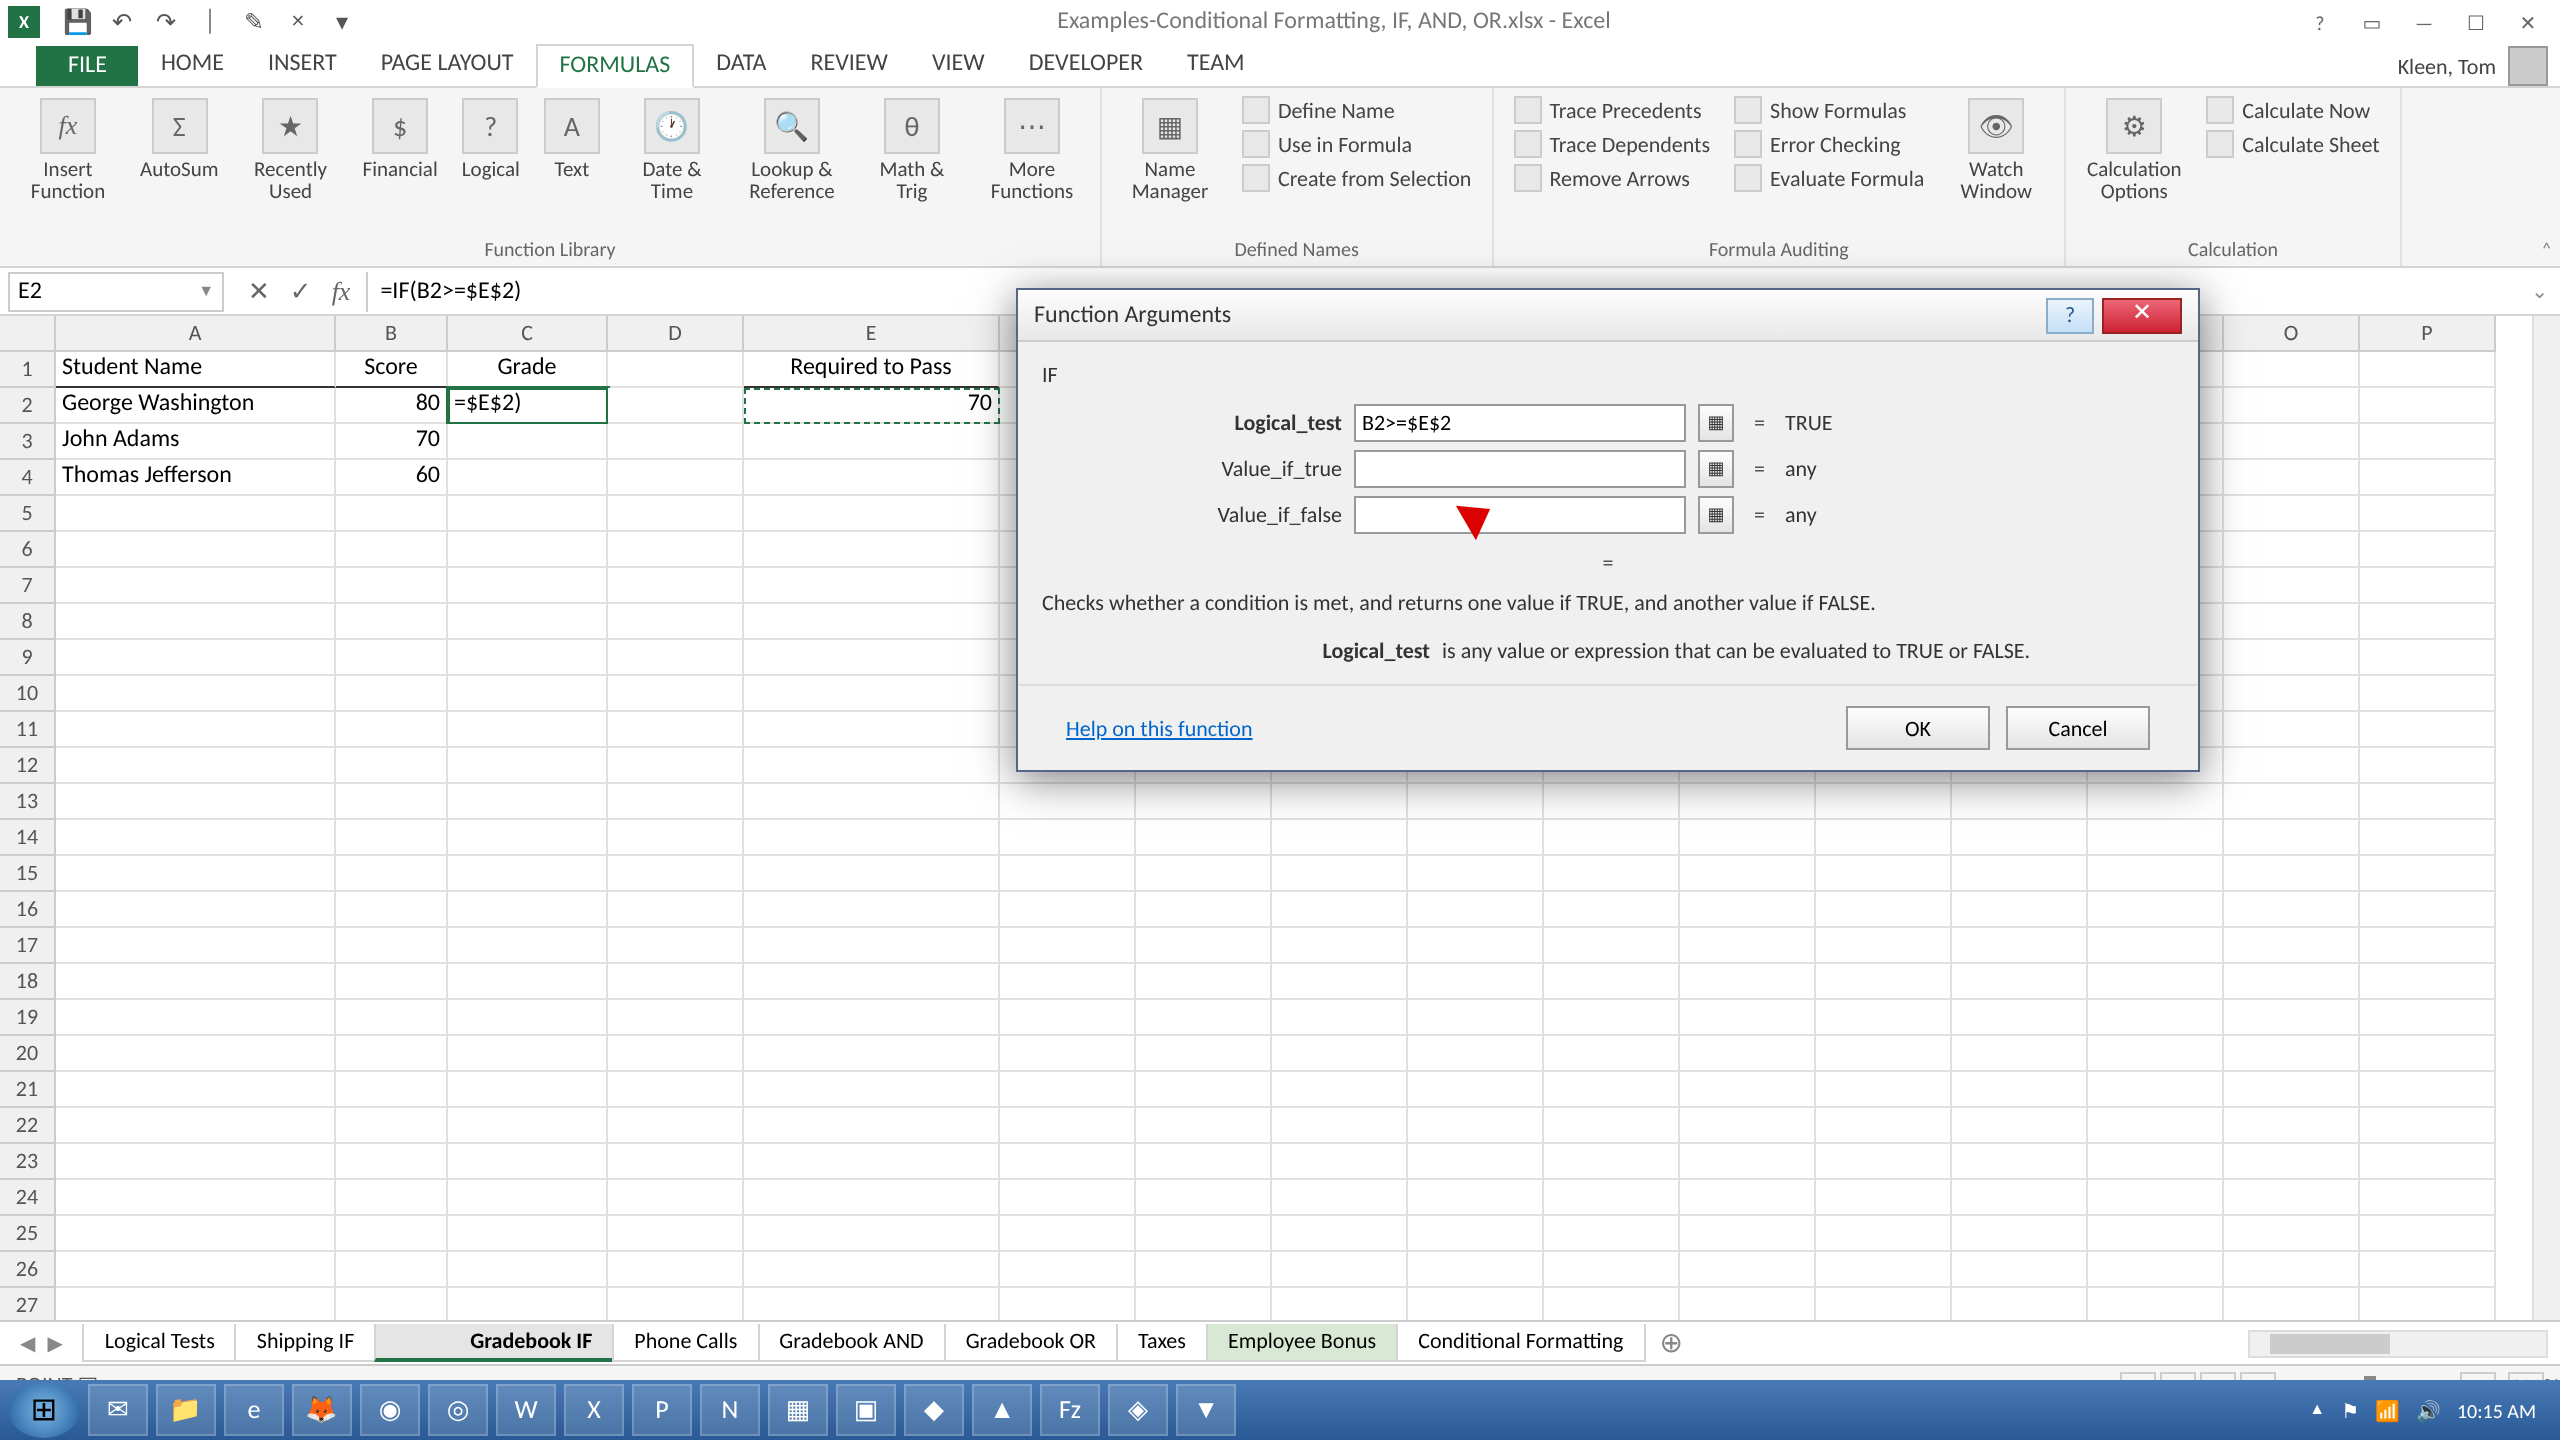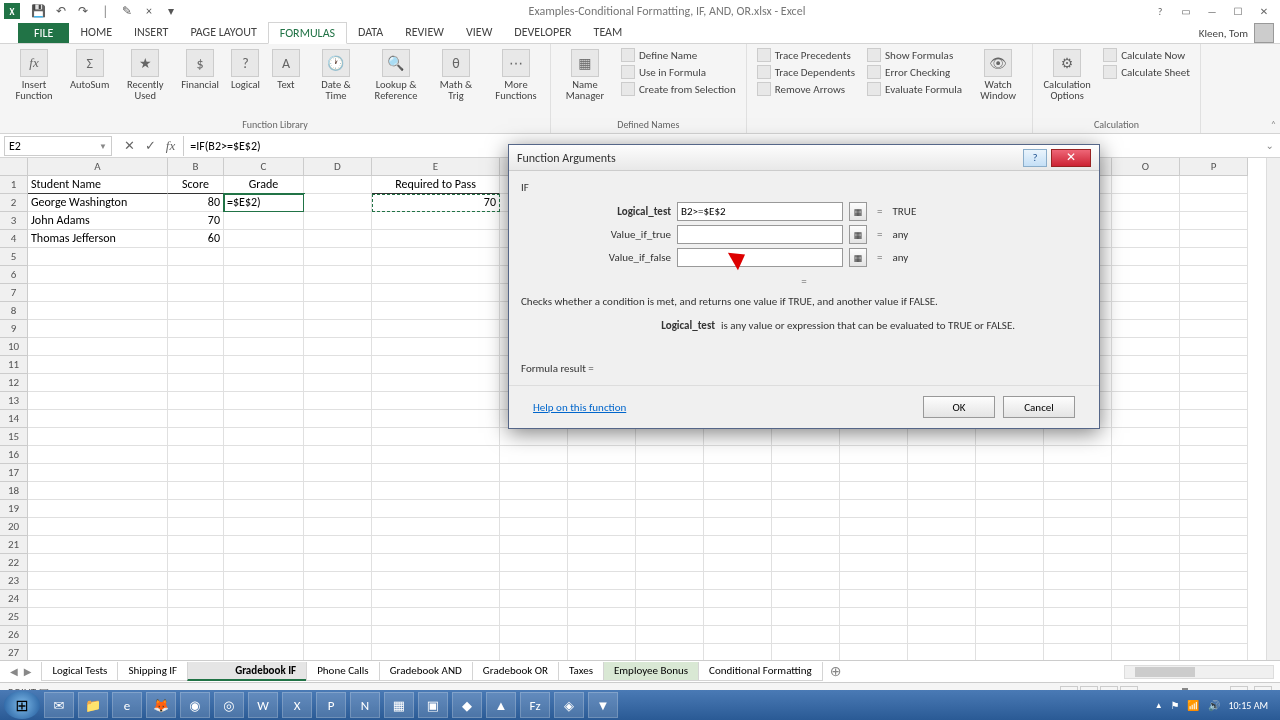--- a/index.html
+++ b/index.html
@@ -246,20 +246,21 @@
         <div class="ritem">
             <span class="si"></span>
             <span>Evaluate Formula</span>
           </div>
       </div>
       <div class="rbtn">
           <div class="ricon">👁</div>
           <div class="rlabel">Watch Window</div>
         </div>
     </div>
+    <div class="glabel">Formula Auditing</div>
   </div>
   <div class="rgroup">
     <div class="items">
       <div class="rbtn">
           <div class="ricon">⚙</div>
           <div class="rlabel">Calculation Options</div>
         </div>
       <div class="rcol">
         <div class="ritem">
             <span class="si"></span>
@@ -903,21 +904,20 @@
     <div class="eq">=</div>
     <div class="result">any</div>
         </div>
       </div>
     <div style="text-align:center;padding:4px 0;color:#555">=</div>
     <div class="dlg-desc">Checks whether a condition is met, and returns one value if TRUE, and another value if FALSE.</div>
     <div class="dlg-arg-desc">
       <div class="an">Logical_test</div>
       <div style="flex:1">is any value or expression that can be evaluated to TRUE or FALSE.</div>
     </div>
-    <div class="dlg-formula-result">Formula result =</div>
   </div>
   <div class="dlg-footer">
     <span class="link">Help on this function</span>
     <div class="spacer"></div>
     <button>OK</button>
     <button>Cancel</button>
   </div>
 </div>
 
 <div class="cursor-arrow"></div>

